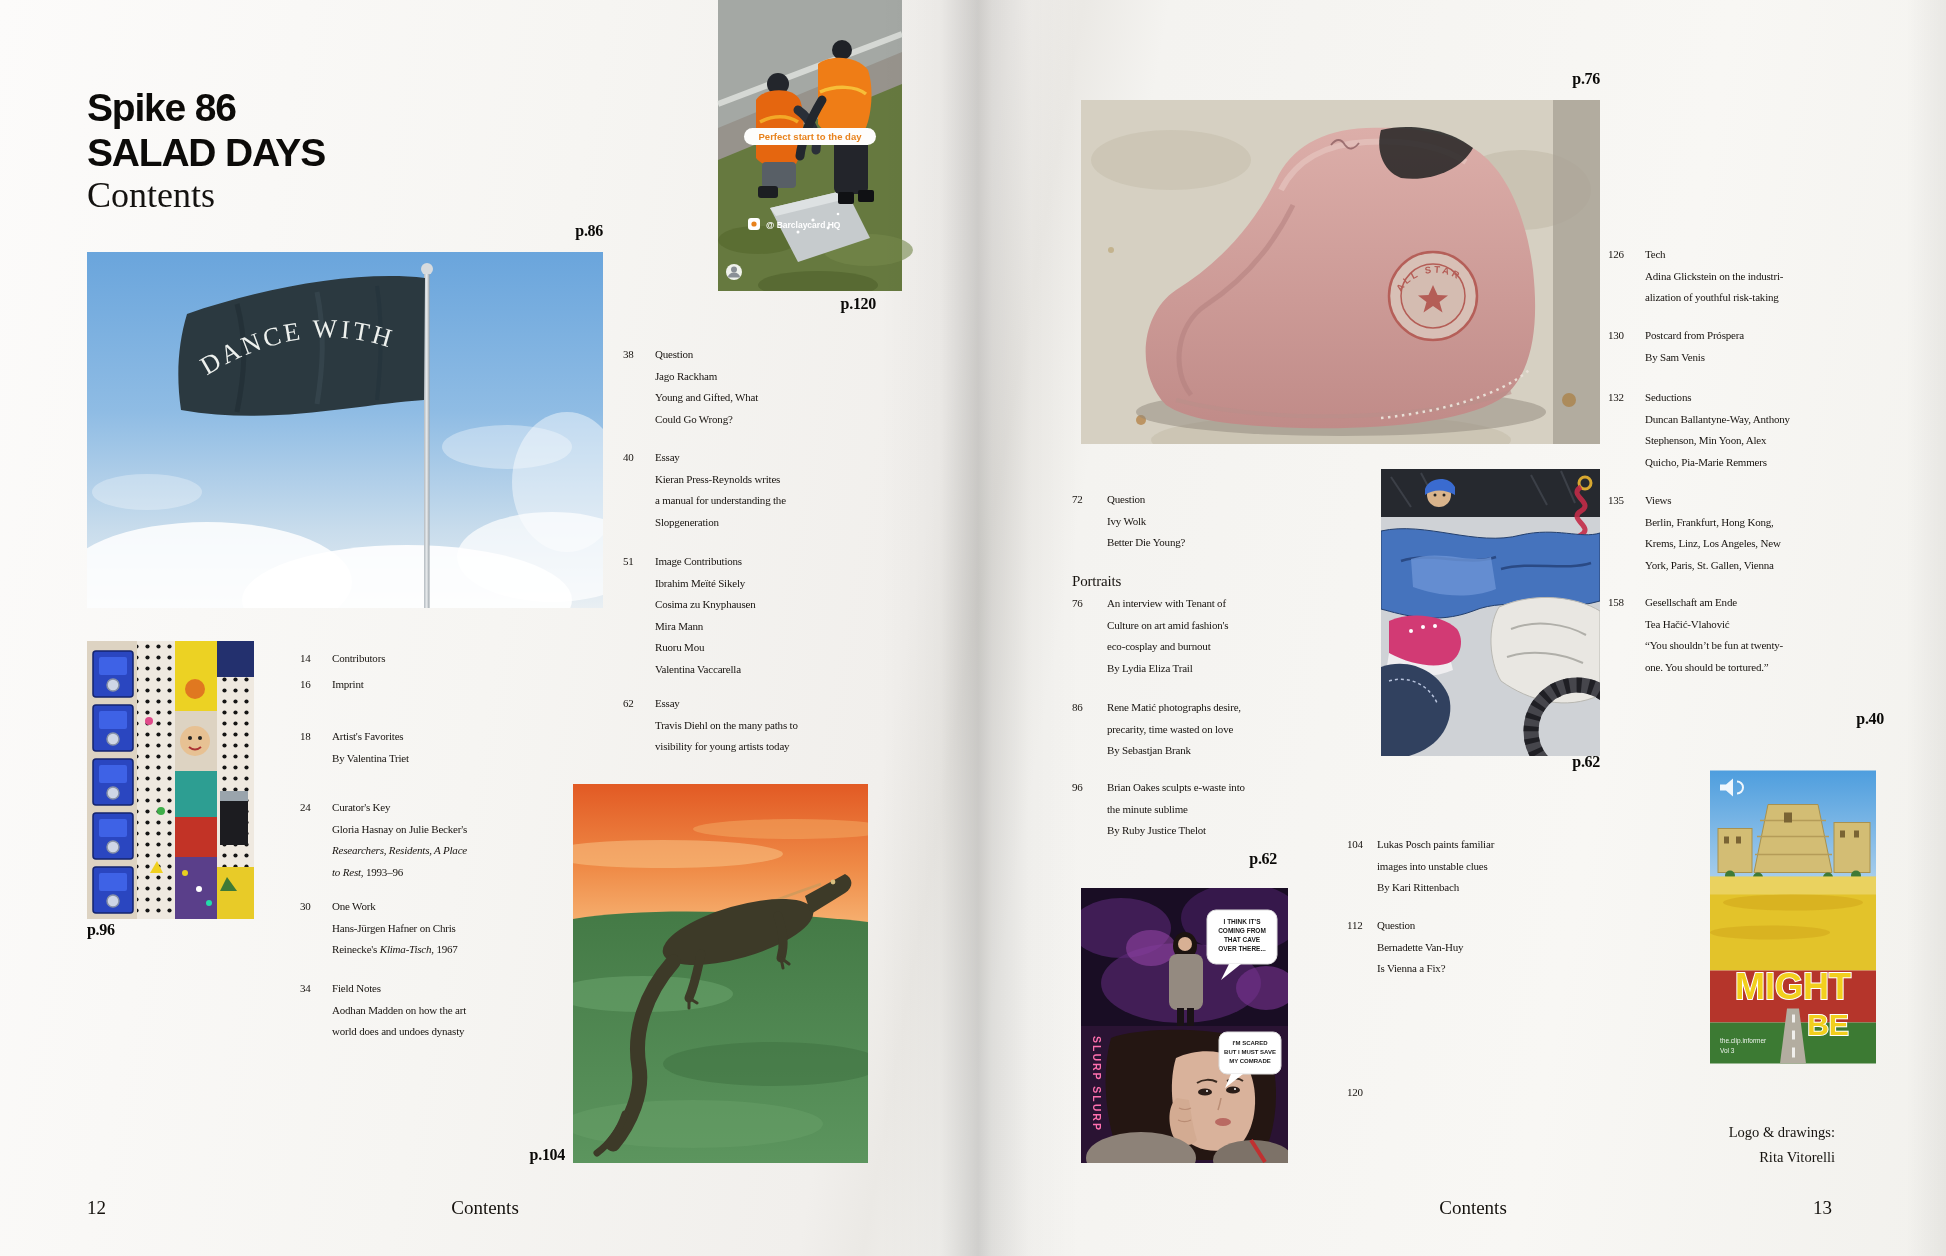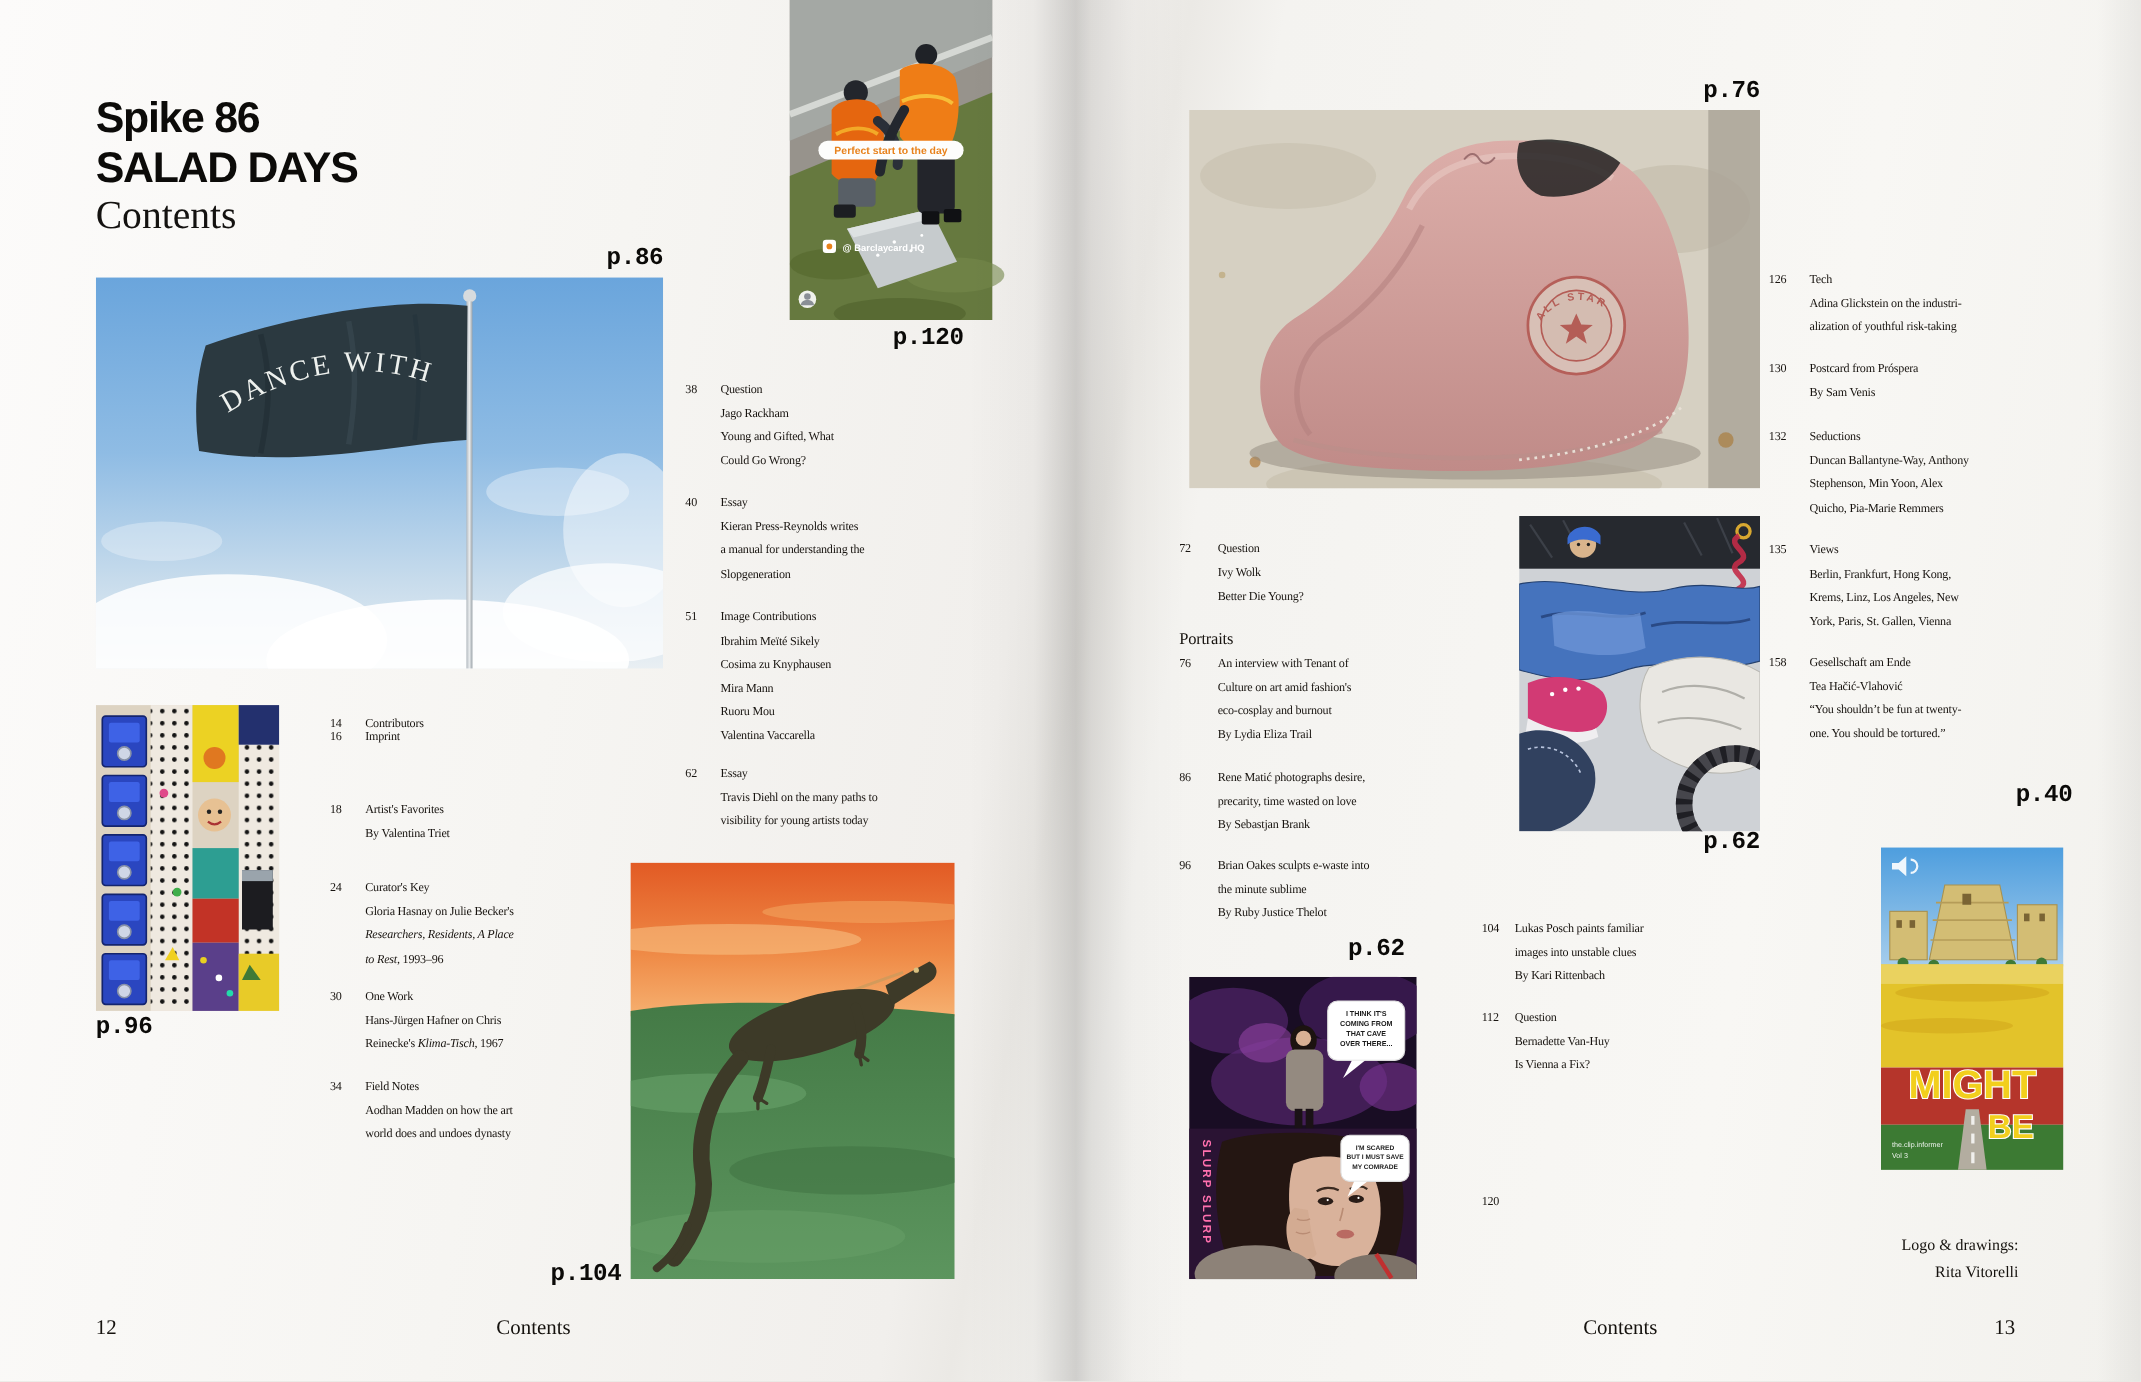--- a/index.html
+++ b/index.html
@@ -15,21 +15,21 @@
   .title-serif{position:absolute;left:87px;font-family:"Liberation Serif",serif;font-size:36px;line-height:42px;color:#141210;white-space:nowrap;}
   .entry{position:absolute;display:flex;font-size:11px;line-height:21.5px;letter-spacing:-0.2px;color:#181410;white-space:nowrap;}
   .entry .num{flex:none;}
   .colA{left:300px}.colA .num{width:32px}
   .colB{left:623px}.colB .num{width:32px}
   .colC{left:1072px}.colC .num{width:35px}
   .colD{left:1347px}.colD .num{width:30px}
   .colE{left:1608px}.colE .num{width:37px}
   .hdrline{position:absolute;font-size:15px;line-height:21.5px;letter-spacing:-0.2px;color:#181410;}
   .it{font-style:italic}
-  .cap{position:absolute;font-family:Liberation Mono, monospace;font-weight:bold;font-size:22px;
+  .cap{position:absolute;font-family:Liberation Serif, serif;font-weight:bold;font-size:16px;
     letter-spacing:-0.3px;color:#0b0a08;white-space:nowrap;}
   .foot{position:absolute;top:1197px;font-size:19px;color:#15120e;}
   .credit{position:absolute;right:111px;top:1120px;text-align:right;font-size:14.5px;line-height:25px;color:#15120e;}
   .img{position:absolute;overflow:hidden;}
   .img svg{display:block;width:100%;height:100%;}
   .ctr{text-align:center;}
 </style>
 </head>
 <body>
 
@@ -394,21 +394,21 @@
   <div class="cap" style="right:346px;top:753px">p.62</div>
   <div class="cap" style="right:669px;top:850px">p.62</div>
   <div class="cap" style="right:62px;top:710px">p.40</div>
 
   <div class="entry colA" style="top:648px">
     <div class="num">14</div>
     <div>
       <div>Contributors</div>
     </div>
   </div>
-  <div class="entry colA" style="top:660px">
+  <div class="entry colA" style="top:674px">
     <div class="num">16</div>
     <div>
       <div>Imprint</div>
     </div>
   </div>
   <div class="entry colA" style="top:726px">
     <div class="num">18</div>
     <div>
       <div>Artist's Favorites</div>
       <div>By Valentina Triet</div>

